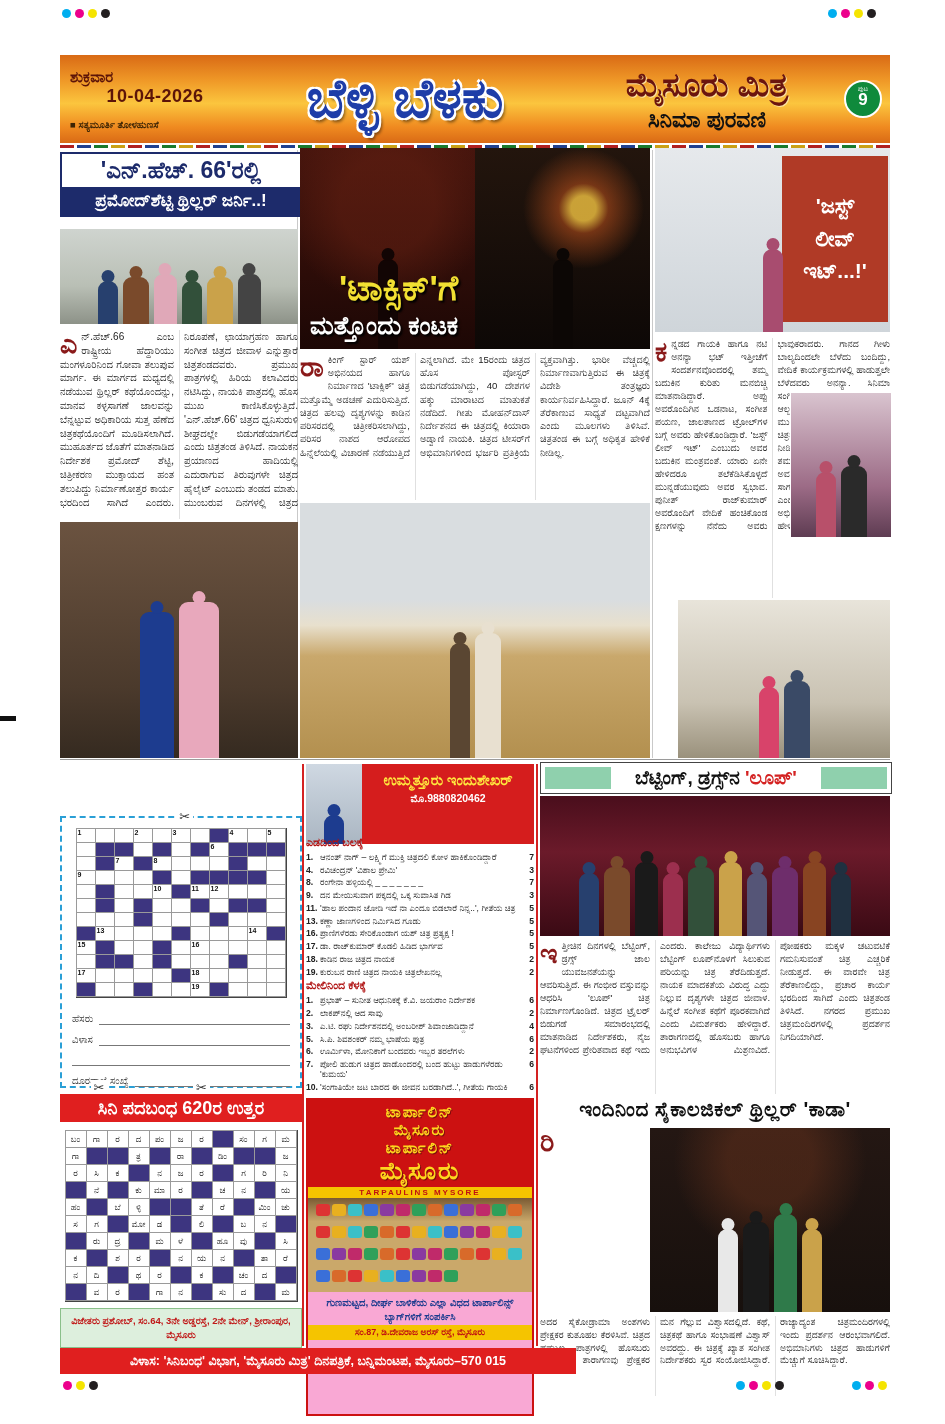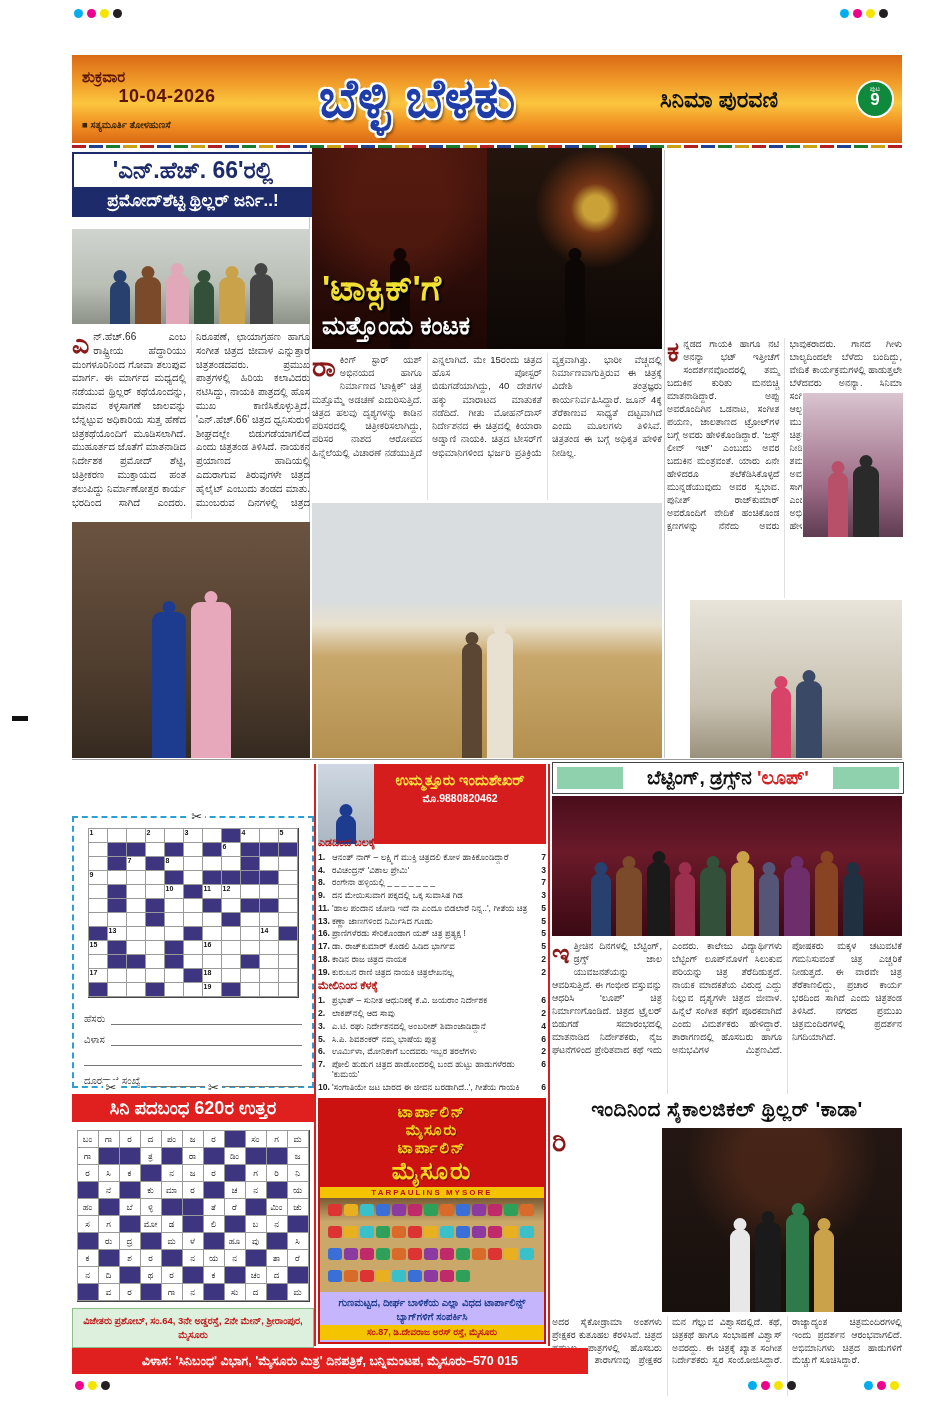--- a/index.html
+++ b/index.html
@@ -1,18 +1,18 @@
 <!DOCTYPE html>
 <html><head>
 <meta charset="utf-8">
 <style>
   html,body{margin:0;padding:0;background:#e9e9e9;}
   #page{position:relative;width:945px;height:1424px;background:#fff;margin:0 auto;
         font-family:"Liberation Sans","DejaVu Sans",sans-serif;overflow:hidden;}
-  .abs{position:absolute;margin-left:12px;}
+  .abs{position:absolute;}
   
   #hdr{left:60px;top:55px;width:830px;height:88px;
        background:linear-gradient(180deg,#d96a15 0%,#f09a28 30%,#fbc53e 55%,#ef8a20 82%,#d96a15 100%);
        display:flex;align-items:center;}
   .hdr-left{width:170px;padding-left:10px;color:#5c1408;}
   .hdr-day{font-size:15px;font-weight:bold;}
   .hdr-date{font-size:18px;font-weight:bold;letter-spacing:.5px;text-align:center;}
   .hdr-author{font-size:9.5px;margin-top:12px;color:#3c2404;font-weight:bold;}
   .hdr-mast{flex:0 0 330px;text-align:center;font-size:54px;font-weight:bold;color:#1e3da8;
             text-shadow:-2px -2px 0 #fff,2px -2px 0 #fff,-2px 2px 0 #fff,2px 2px 0 #fff,3px 4px 3px rgba(0,0,0,.45);}
@@ -37,21 +37,21 @@
   .cmyk span{display:inline-block;width:9px;height:9px;border-radius:50%;margin-right:4px;}
   .c-c{background:#00aeef}.c-m{background:#ec008c}.c-y{background:#f5e400}.c-k{background:#231f20}
   
   #nh66-head{left:60px;top:152px;width:238px;border:2px solid #1d2b6b;background:#fff;}
   #nh66-head .k{color:#1d2b6b;font-size:23px;font-weight:bold;text-align:center;padding:3px 0;}
   #nh66-head .b{background:#1d2b6b;color:#fff;font-size:17px;font-weight:bold;text-align:center;padding:4px 0;}
   #nh66-photo{left:60px;top:229px;width:238px;height:95px;background:linear-gradient(180deg,#cfd4cf,#b9bfb5 60%,#8d9288);}
   #nh66-body{left:60px;top:330px;width:238px;height:189px;column-count:2;}
   #nh66-couple{left:60px;top:522px;width:238px;height:236px;background:linear-gradient(180deg,#6b5340,#4b3a2c 70%,#352a20);}
   
-  #toxic-collage{left:300px;top:148px;width:350px;height:201px;background:#7f1d1d;display:flex;}
+  #toxic-collage{left:300px;top:148px;width:350px;height:201px;background:#7f1d1d;display:flex;text-align:right;}
   .still-l{flex:1;background:radial-gradient(circle at 50% 28%,#64201288 0 28%,transparent 60%),linear-gradient(180deg,#47150d,#1c0705);position:relative;}
   .still-r{flex:1;background:radial-gradient(circle at 62% 30%,#f5c542cc 0 7%,#c2541e88 14%,transparent 34%),linear-gradient(180deg,#23150d,#0d0806);position:relative;}
   #toxic-title{position:absolute;left:10px;bottom:8px;z-index:3;}
   #toxic-title .t1{font-size:35px;font-weight:bold;color:#f2e032;text-shadow:2px 2px 2px #000;}
   #toxic-title .t2{font-size:25px;font-weight:bold;color:#fff;text-shadow:2px 2px 2px #000;margin-top:2px;}
   #toxic-body{left:300px;top:353px;width:350px;height:147px;column-count:3;font-size:9.6px;}
   #toxic-beach{left:300px;top:503px;width:350px;height:255px;
      background:linear-gradient(180deg,#d9dde0 0 38%,#e8e0cd 48%,#c9a86c 60%,#b3904f 100%);}
   
   #jl-photo{left:655px;top:148px;width:235px;height:184px;background:linear-gradient(180deg,#e6e9ec,#cfd5da);}
@@ -85,21 +85,21 @@
   #compiler .cred{flex:1;background:#d51d1d;text-align:center;padding-top:8px;}
   #compiler .cname{color:#ffe93e;font-size:14.5px;font-weight:bold;}
   #compiler .cphone{color:#fff;font-size:10.5px;font-weight:bold;margin-top:3px;}
   #clues{left:306px;top:834px;width:228px;height:258px;overflow:hidden;}
   .cl-title{color:#b01212;font-weight:bold;font-size:11px;margin:2px 0 3px;}
   .clue{display:flex;font-size:8.6px;line-height:1.18;margin-bottom:2.6px;color:#222;}
   .clue .no{width:14px;font-weight:bold;flex:0 0 14px;}
   .clue .t{flex:1;padding-right:4px;}
   .clue .len{width:12px;text-align:right;font-weight:bold;flex:0 0 12px;}
   
-  #ad{left:306px;top:1098px;width:228px;height:246px;border:2px solid #cc1111;box-sizing:border-box;background:#c4b5fd;}
+  #ad{left:306px;top:1098px;width:228px;height:318px;border:2px solid #cc1111;box-sizing:border-box;background:#f9a8d4;}
   #ad .sign{background:#cc1111;text-align:center;padding:3px 0 2px;}
   #ad .s1{color:#ffd51e;font-weight:bold;font-size:15px;letter-spacing:2px;text-shadow:1px 1px 0 #7a0d0d;}
   #ad .s2{color:#ffd51e;font-weight:bold;font-size:24px;letter-spacing:2px;text-shadow:1px 1px 0 #7a0d0d;}
   #ad .eng{background:#f5c400;color:#c01111;font-weight:bold;font-size:8px;letter-spacing:2px;text-align:center;padding:1px 0;}
   #ad .bags{height:94px;background:linear-gradient(180deg,#7a5a33,#caa86a 25%);display:flex;flex-wrap:wrap;gap:2px;padding:6px 8px 2px;box-sizing:border-box;overflow:hidden;}
   #ad .bag{width:14px;height:12px;border-radius:3px;}
   #ad .contact{color:#1d3c8f;font-weight:bold;font-size:10px;text-align:center;padding:4px 6px 2px;line-height:1.35;}
   #ad .addr{background:#f5c400;color:#c01111;font-weight:bold;font-size:9px;text-align:center;padding:2px 0;}
   
   #loop-head{left:540px;top:762px;width:350px;height:30px;border:1px solid #444;background:#fff;display:flex;align-items:center;}
@@ -128,20 +128,21 @@
   <div class="abs" id="regmark"></div>
 
   <div class="abs" id="hdr">
     <div class="hdr-left">
       <div class="hdr-day">ಶುಕ್ರವಾರ</div>
       <div class="hdr-date">10-04-2026</div>
       <div class="hdr-author">■ ಸತ್ಯಮೂರ್ತಿ ತೋಳಹುಣಸೆ</div>
     </div>
     <div class="hdr-mast">ಬೆಳ್ಳಿ ಬೆಳಕು</div>
     <div class="hdr-right">
+      <div class="hdr-brand">ಮೈಸೂರು ಮಿತ್ರ</div>
       <div class="hdr-supp">ಸಿನಿಮಾ ಪುರವಣಿ</div>
     </div>
     <div class="hdr-page">
       <span class="pl">ಪುಟ</span>
       <span class="pn">9</span>
     </div>
   </div>
   <div class="abs" id="hdr-strip"></div>
 
   <div class="abs vrule" style="left:297px;top:150px;height:608px;"></div>
@@ -183,20 +184,28 @@
     </div>
   </div>
   <div class="abs body-txt" id="toxic-body">
     <span class="dc">ರಾ</span><span>ಕಿಂಗ್ ಸ್ಟಾರ್ ಯಶ್ ಅಭಿನಯದ ಹಾಗೂ ನಿರ್ಮಾಣದ 'ಟಾಕ್ಸಿಕ್' ಚಿತ್ರ ಮತ್ತೊಮ್ಮೆ ಅಡಚಣೆ ಎದುರಿಸುತ್ತಿದೆ. ಚಿತ್ರದ ಹಲವು ದೃಶ್ಯಗಳನ್ನು ಕಾಡಿನ ಪರಿಸರದಲ್ಲಿ ಚಿತ್ರೀಕರಿಸಲಾಗಿದ್ದು, ಪರಿಸರ ನಾಶದ ಆರೋಪದ ಹಿನ್ನೆಲೆಯಲ್ಲಿ ವಿಚಾರಣೆ ನಡೆಯುತ್ತಿದೆ ಎನ್ನಲಾಗಿದೆ. ಮೇ 15ರಂದು ಚಿತ್ರದ ಹೊಸ ಪೋಸ್ಟರ್ ಬಿಡುಗಡೆಯಾಗಿದ್ದು, 40 ದೇಶಗಳ ಹಕ್ಕು ಮಾರಾಟದ ಮಾತುಕತೆ ನಡೆದಿದೆ. ಗೀತು ಮೋಹನ್‌ದಾಸ್ ನಿರ್ದೇಶನದ ಈ ಚಿತ್ರದಲ್ಲಿ ಕಿಯಾರಾ ಅಡ್ವಾಣಿ ನಾಯಕಿ. ಚಿತ್ರದ ಟೀಸರ್‌ಗೆ ಅಭಿಮಾನಿಗಳಿಂದ ಭರ್ಜರಿ ಪ್ರತಿಕ್ರಿಯೆ ವ್ಯಕ್ತವಾಗಿತ್ತು. ಭಾರೀ ವೆಚ್ಚದಲ್ಲಿ ನಿರ್ಮಾಣವಾಗುತ್ತಿರುವ ಈ ಚಿತ್ರಕ್ಕೆ ವಿದೇಶಿ ತಂತ್ರಜ್ಞರು ಕಾರ್ಯನಿರ್ವಹಿಸಿದ್ದಾರೆ. ಜೂನ್ 4ಕ್ಕೆ ತೆರೆಕಾಣುವ ಸಾಧ್ಯತೆ ದಟ್ಟವಾಗಿದೆ ಎಂದು ಮೂಲಗಳು ತಿಳಿಸಿವೆ. ಚಿತ್ರತಂಡ ಈ ಬಗ್ಗೆ ಅಧಿಕೃತ ಹೇಳಿಕೆ ನೀಡಿಲ್ಲ.</span>
   </div>
   <div class="abs photo" id="toxic-beach">
       <span class="fig" style="height: 115px; width: 20px; background: rgb(90, 70, 50);"></span>
       <span class="fig" style="height: 125px; width: 26px; background: rgb(232, 224, 208);"></span>
     </div>
 
+  <div class="abs photo" id="jl-photo">
+    <div id="jl-redbox">
+      <span>'ಜಸ್ಟ್</span>
+      <span>ಲೀವ್</span>
+      <span>ಇಟ್...!'</span>
+    </div>
+  <span class="fig" style="height: 83px; width: 20px; background: rgb(168, 76, 111);"></span>
+    </div>
   <div class="abs body-txt" id="jl-body">
     <span class="dc">ಕ</span><span>ನ್ನಡದ ಗಾಯಕಿ ಹಾಗೂ ನಟಿ ಅನನ್ಯಾ ಭಟ್ ಇತ್ತೀಚೆಗೆ ಸಂದರ್ಶನವೊಂದರಲ್ಲಿ ತಮ್ಮ ಬದುಕಿನ ಕುರಿತು ಮನಬಿಚ್ಚಿ ಮಾತನಾಡಿದ್ದಾರೆ. ಅಪ್ಪು ಅವರೊಂದಿಗಿನ ಒಡನಾಟ, ಸಂಗೀತ ಪಯಣ, ಜಾಲತಾಣದ ಟ್ರೋಲ್‌ಗಳ ಬಗ್ಗೆ ಅವರು ಹೇಳಿಕೊಂಡಿದ್ದಾರೆ. 'ಜಸ್ಟ್ ಲೀವ್ ಇಟ್' ಎಂಬುದು ಅವರ ಬದುಕಿನ ಮಂತ್ರವಂತೆ. ಯಾರು ಏನೇ ಹೇಳಿದರೂ ತಲೆಕೆಡಿಸಿಕೊಳ್ಳದೆ ಮುನ್ನಡೆಯುವುದು ಅವರ ಸ್ವಭಾವ. ಪುನೀತ್ ರಾಜ್‌ಕುಮಾರ್ ಅವರೊಂದಿಗೆ ವೇದಿಕೆ ಹಂಚಿಕೊಂಡ ಕ್ಷಣಗಳನ್ನು ನೆನೆದು ಅವರು ಭಾವುಕರಾದರು. ಗಾನದ ಗೀಳು ಬಾಲ್ಯದಿಂದಲೇ ಬೆಳೆದು ಬಂದಿದ್ದು, ವೇದಿಕೆ ಕಾರ್ಯಕ್ರಮಗಳಲ್ಲಿ ಹಾಡುತ್ತಲೇ ಬೆಳೆದವರು ಅನನ್ಯಾ. ಸಿನಿಮಾ ಸಂಗೀತದ ಜೊತೆಗೆ ಸ್ವತಂತ್ರ ಆಲ್ಬಂಗಳಲ್ಲೂ ಅವರ ಧ್ವನಿ ಮೊಳಗಿದೆ. ಮುಂಬರುವ ದಿನಗಳಲ್ಲಿ ಹೊಸ ಚಿತ್ರವೊಂದರಲ್ಲಿ ನಟಿಸುವ ಸುಳಿವನ್ನೂ ನೀಡಿದ್ದಾರೆ. ಅಭಿಮಾನಿಗಳ ಪ್ರೀತಿಯೇ ತಮ್ಮ ಶಕ್ತಿ ಎಂದು ನಗುತ್ತಲೇ ಹೇಳಿದ ಅವರು, ಟೀಕೆಗಳನ್ನು ಬದಿಗಿಟ್ಟು ಸಾಗುವ ಪಾಠವನ್ನು ಬದುಕು ಕಲಿಸಿದೆ ಎಂದರು. ಜಸ್ಟ್ ಲೀವ್ ಇಟ್ ಎಂದು ಅಭಿಮಾನಿಗಳಿಗೂ ಕಿವಿಮಾತು ಹೇಳಿದ್ದಾರೆ.</span>
   </div>
   <div class="abs photo" id="jl-inset1">
       <span class="fig" style="height: 65px; width: 20px; background: rgb(184, 80, 106);"></span>
       <span class="fig" style="height: 71px; width: 26px; background: rgb(42, 42, 42);"></span>
     </div>
   <div class="abs photo" id="jl-inset2">
       <span class="fig" style="height: 71px; width: 20px; background: rgb(216, 67, 106);"></span>
       <span class="fig" style="height: 77px; width: 26px; background: rgb(58, 74, 102);"></span>

